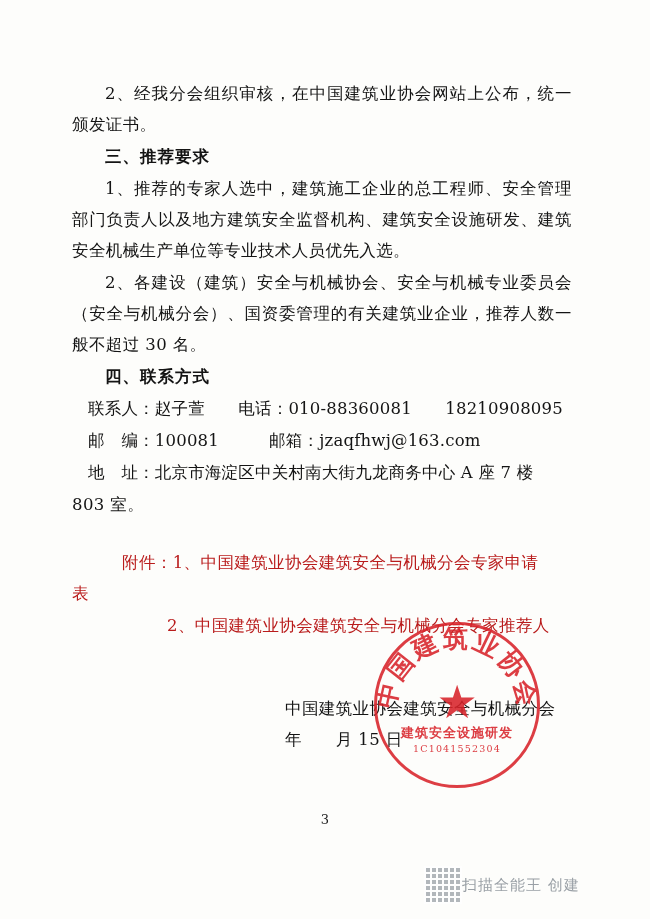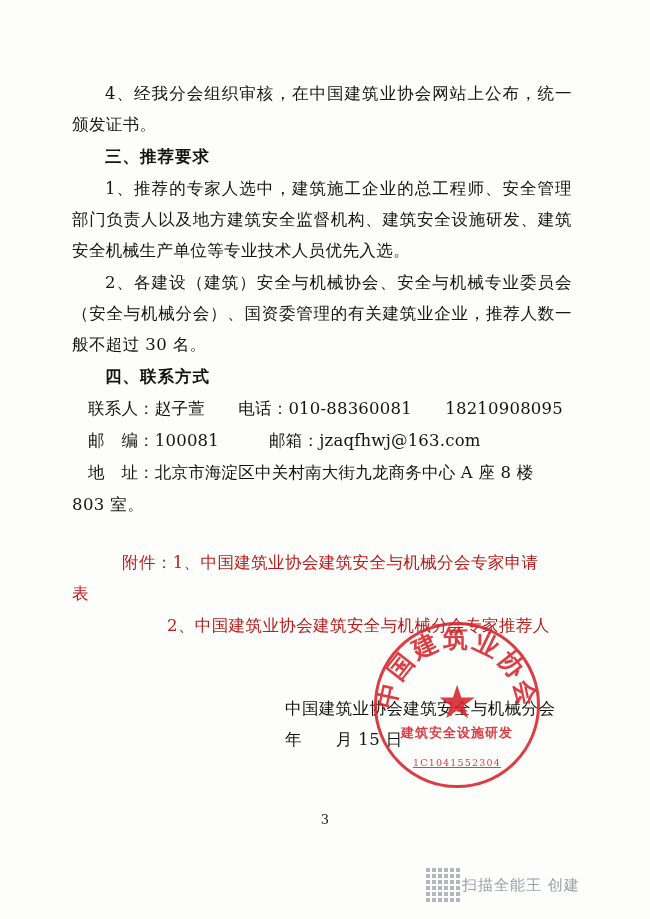--- a/index.html
+++ b/index.html
@@ -129,27 +129,26 @@
     transform: translateX(-50%);
     color: #d8232a;
     font-size: 13px;
     font-weight: bold;
     letter-spacing: 1px;
     white-space: nowrap;
   }
   .seal-code {
     position: absolute;
     left: 50%;
-    top: 132px;
+    top: 118px;
     transform: translateX(-50%);
     color: #d8232a;
     font-size: 9.5px;
     letter-spacing: 1.2px;
     white-space: nowrap;
-    text-decoration: underline;
   }
 
   .page-number {
     position: absolute;
     left: 0;
     top: 812px;
     width: 650px;
     text-align: center;
     font-size: 13px;
     color: #222;
@@ -183,33 +182,33 @@
     white-space: nowrap;
   }
 </style>
 </head>
 <body>
 
 <div class="page">
 
   <div class="doc-body">
 
-    <p class="para indent">4、经我分会组织审核，在中国建筑业协会网站上公布，统一颁发证书。</p>
+    <p class="para indent">2、经我分会组织审核，在中国建筑业协会网站上公布，统一颁发证书。</p>
 
     <p class="para heading">三、推荐要求</p>
 
     <p class="para indent">1、推荐的专家人选中，建筑施工企业的总工程师、安全管理部门负责人以及地方建筑安全监督机构、建筑安全设施研发、建筑安全机械生产单位等专业技术人员优先入选。</p>
 
     <p class="para indent">2、各建设（建筑）安全与机械协会、安全与机械专业委员会（安全与机械分会）、国资委管理的有关建筑业企业，推荐人数一般不超过 30 名。</p>
 
     <p class="para heading">四、联系方式</p>
 
     <p class="para contact">联系人：赵子萱　　电话：010-88360081　　18210908095</p>
     <p class="para contact">邮　编：100081　　　邮箱：jzaqfhwj@163.com</p>
-    <p class="para contact">地　址：北京市海淀区中关村南大街九龙商务中心 A 座 8 楼</p>
+    <p class="para contact">地　址：北京市海淀区中关村南大街九龙商务中心 A 座 7 楼</p>
     <p class="para">803 室。</p>
 
     <div class="spacer-md"></div>
 
     <div class="attach-block">
       <div class="attach-line1">附件：1、中国建筑业协会建筑安全与机械分会专家申请</div>
       <div class="attach-line2">表</div>
       <div class="attach-line3">2、中国建筑业协会建筑安全与机械分会专家推荐人</div>
     </div>
 

